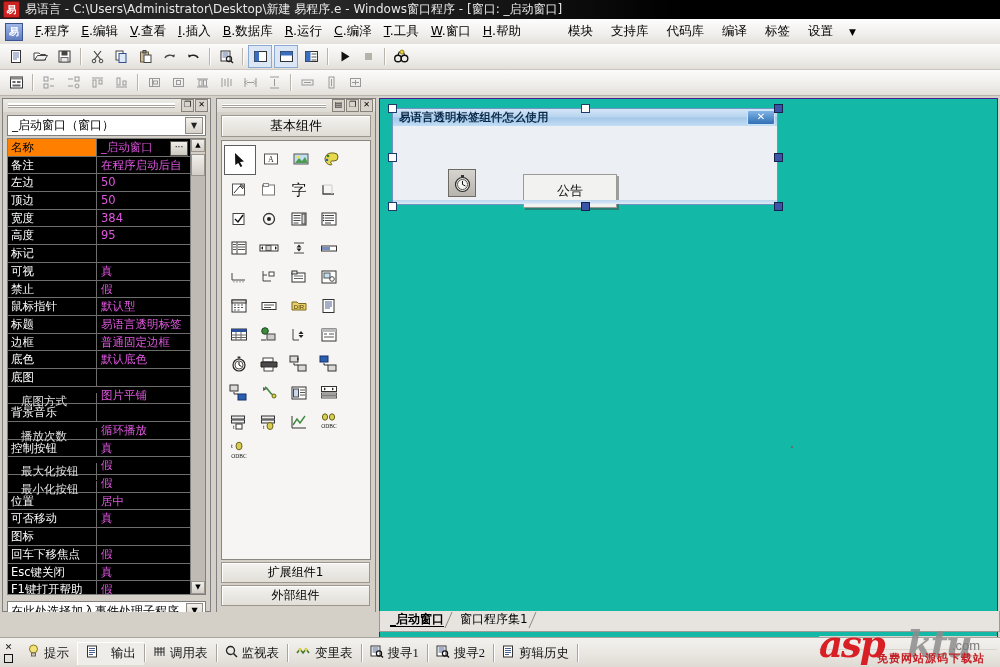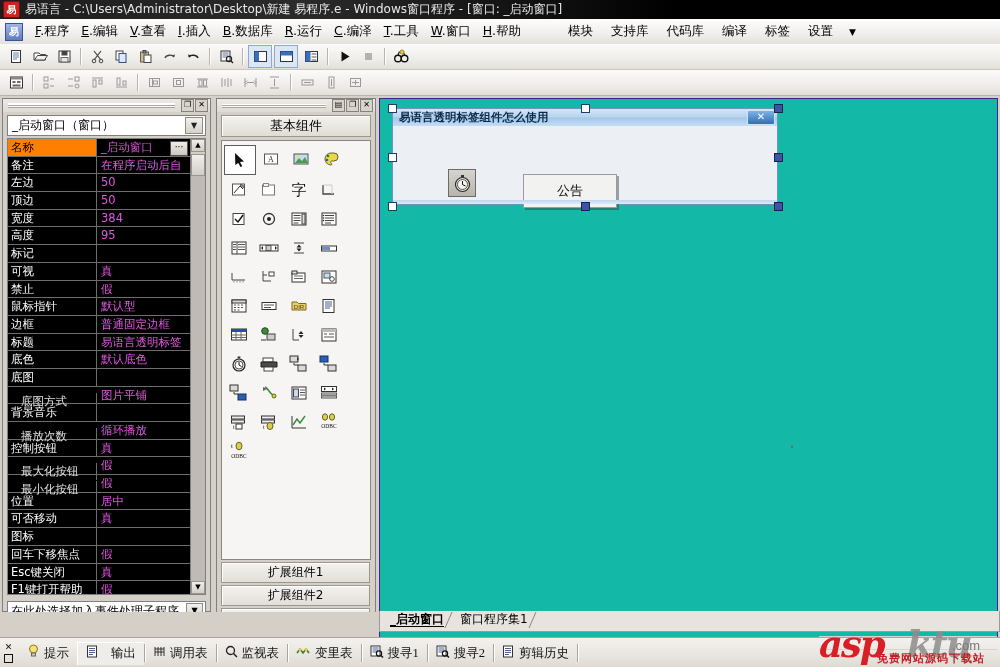--- a/index.html
+++ b/index.html
@@ -617,26 +617,26 @@
         </div>
         <div class="prow">
           <div class="pname">禁止</div>
           <div class="pval">假</div>
         </div>
         <div class="prow">
           <div class="pname">鼠标指针</div>
           <div class="pval">默认型</div>
         </div>
         <div class="prow">
+          <div class="pname">标题</div>
+          <div class="pval">易语言透明标签</div>
+        </div>
+        <div class="prow">
           <div class="pname">边框</div>
           <div class="pval">普通固定边框</div>
-        </div>
-        <div class="prow">
-          <div class="pname">标题</div>
-          <div class="pval">易语言透明标签</div>
         </div>
         <div class="prow">
           <div class="pname">底色</div>
           <div class="pval">默认底色</div>
         </div>
         <div class="prow">
           <div class="pname">底图</div>
           <div class="pval"></div>
         </div>
         <div class="prow">
@@ -1026,21 +1026,20 @@
             <text x="2" y="8" font-size="7" fill="#111" font-family="serif">t</text>
             <ellipse cx="10" cy="6" rx="3" ry="3.8" fill="#d8ce55" stroke="#6a6219"></ellipse>
             <text x="10" y="18" font-size="5.5" text-anchor="middle" fill="#111" font-family="serif">ODBC</text>
           </svg>
         </div>
       </div>
   </div>
 
   <div id="comp-footers">
     <div class="comp-footer">扩展组件1</div>
-    <div class="comp-footer">扩展组件2</div>
     <div class="comp-footer">外部组件</div>
   </div>
 </div>
 
 <div id="canvas">
   <div id="canvas-dot"></div>
 
   <div id="design-form">
     <div id="form-titlebar">
       <div id="form-title">易语言透明标签组件怎么使用</div>

